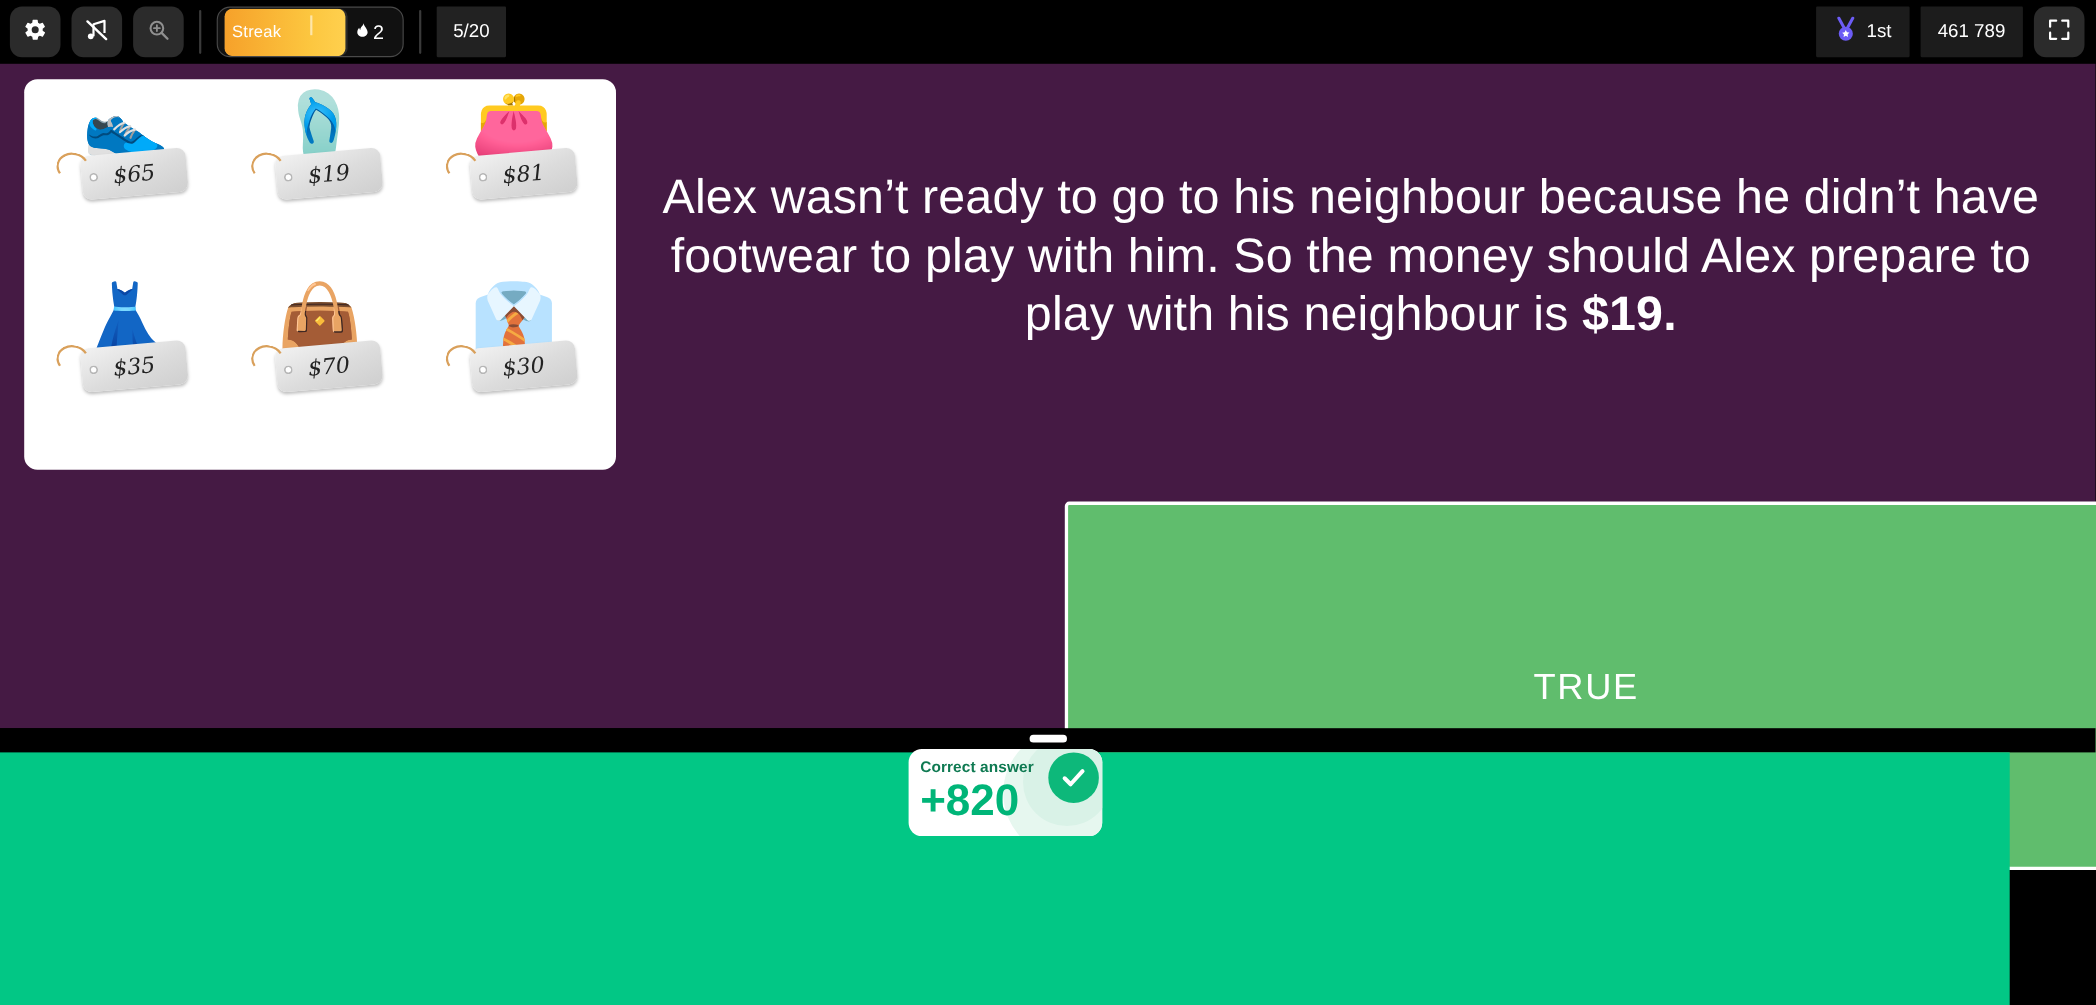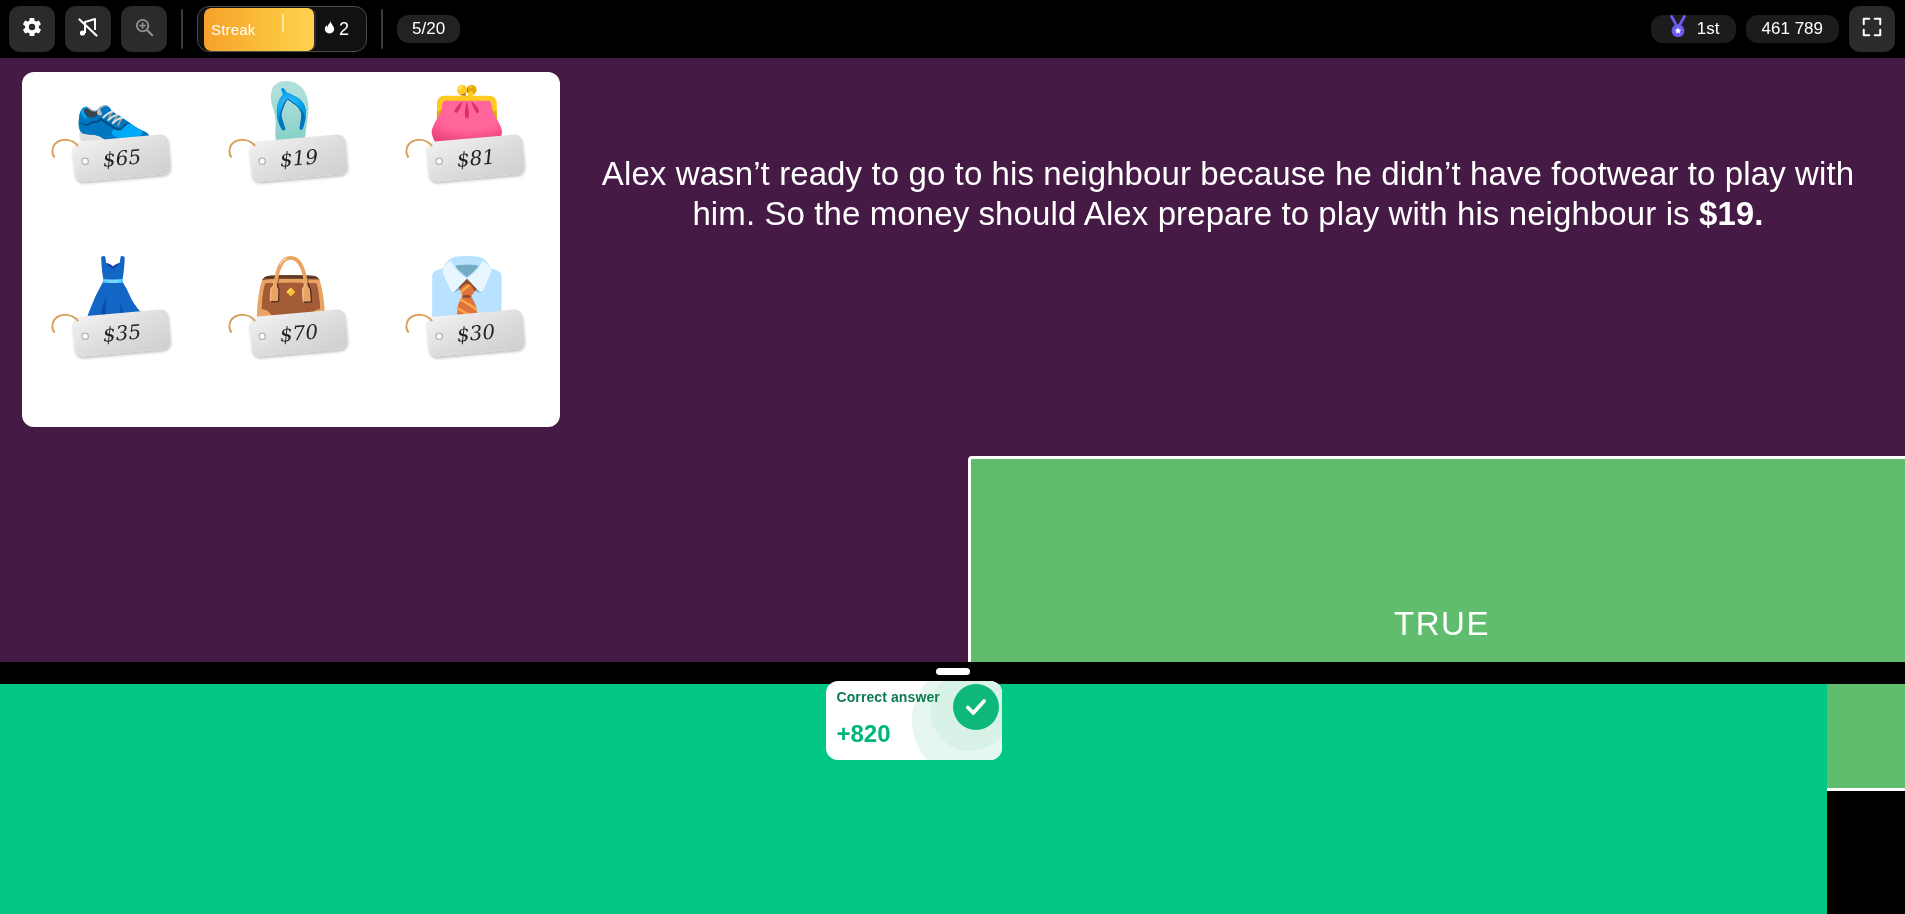--- a/index.html
+++ b/index.html
@@ -44,21 +44,21 @@
     position:absolute; left:7px; top:50%; transform:translateY(-50%);
     color:#fff; font-size:15px; letter-spacing:.2px; white-space:nowrap;
   }
   .streak-tick{
     position:absolute; left:78px; top:6px; width:2px; height:18px;
     background:rgba(255,255,255,.55);
   }
   .flame-count{ color:#fff; font-size:18px; display:flex; align-items:center; gap:2px; }
 
   .pillbtn{
-    height:28px; border-radius:12px; background:#1c1c1c;
+    height:46px; border-radius:1px; background:#1c1c1c;
     display:flex; align-items:center; justify-content:center; gap:8px;
     padding:0 16px; color:#fff; font-size:17px; white-space:nowrap;
   }
   .pillbtn.qcount{ background:#222; font-size:17px; padding:0 15px; }
 
   
   .stage{
     position:absolute; left:0; top:58px; width:1905px; height:604px;
     background:#451a44;
   }
@@ -94,21 +94,21 @@
     content:""; position:absolute; left:-22px; top:-4px;
     width:26px; height:22px;
     border:2.5px solid #d9a05b; border-radius:50%;
     border-right-color:transparent; border-bottom-color:transparent;
     transform:rotate(18deg);
   }
 
   .question{
     position:absolute; left:560px; top:96px; width:1320px;
     text-align:center; color:#fff;
-    font-size:33px; line-height:1.2; letter-spacing:.1px;
+    font-size:44px; line-height:1.2; letter-spacing:.1px;
   }
   .question b{ font-weight:bold; }
 
   .answer-btn{
     position:absolute; left:960px; top:398px; width:948px; height:335px;
     background:#60bd6d; border:3px solid #ffffff; border-radius:4px;
     display:flex; align-items:center; justify-content:center;
     color:#fff; font-size:33px; letter-spacing:1.5px;
     cursor:pointer;
   }
@@ -134,21 +134,21 @@
   .ring1{
     position:absolute; right:-26px; top:-18px; width:116px; height:116px;
     border-radius:50%; background:#e6f7ef;
   }
   .ring2{
     position:absolute; right:-8px; top:-10px; width:80px; height:80px;
     border-radius:50%; background:#d9f2e7;
   }
   .rc-text{ position:relative; padding:8px 0 0 11px; }
   .rc-title{ color:#0f7a52; font-size:14px; font-weight:bold; letter-spacing:.1px; }
-  .rc-points{ color:#00b578; font-size:24px; font-weight:bold; line-height:1.05; margin-top:16px; }
+  .rc-points{ color:#00b578; font-size:40px; font-weight:bold; line-height:1.05; margin-top:2px; }
   .check-badge{
     position:absolute; right:3px; top:3px; width:46px; height:46px;
     border-radius:50%; background:#0db87a;
     display:flex; align-items:center; justify-content:center;
   }
 </style>
 </head>
 <body>
 
 <div class="topbar">

